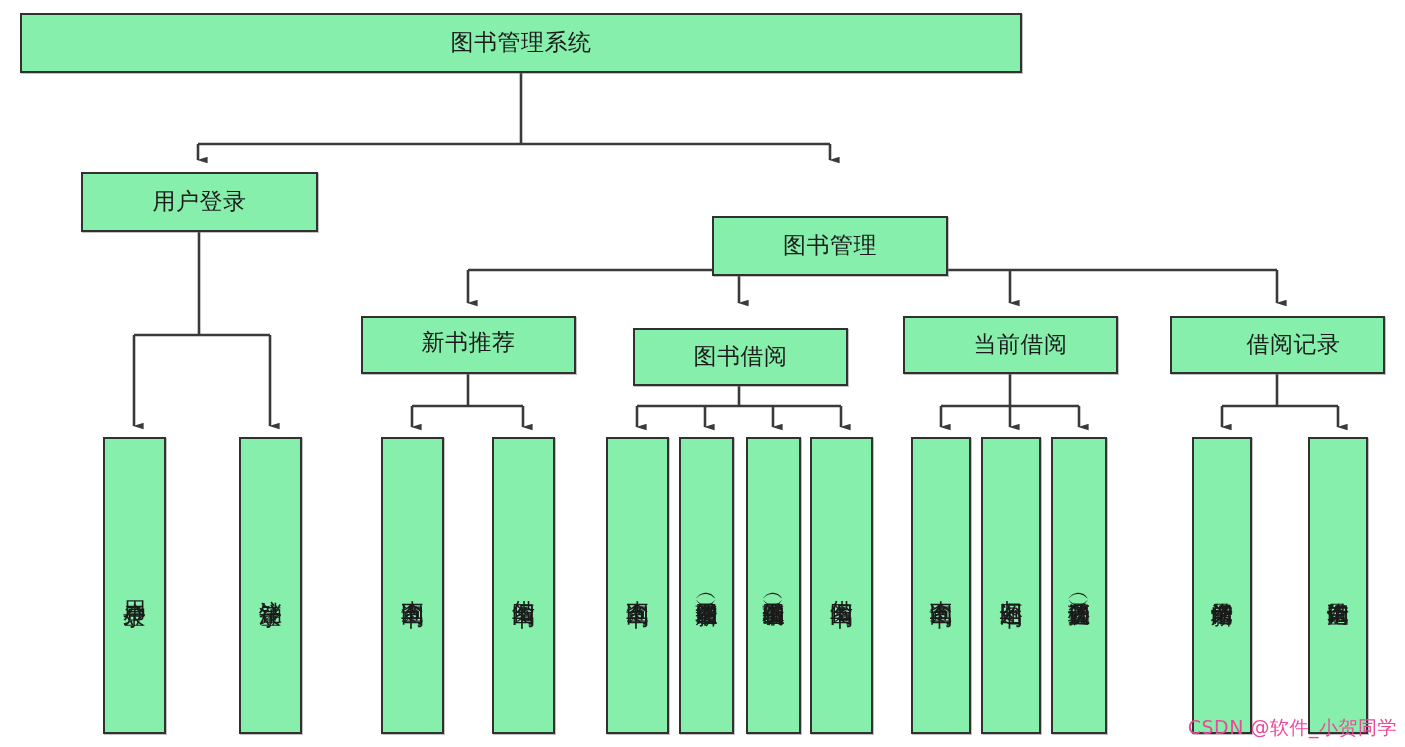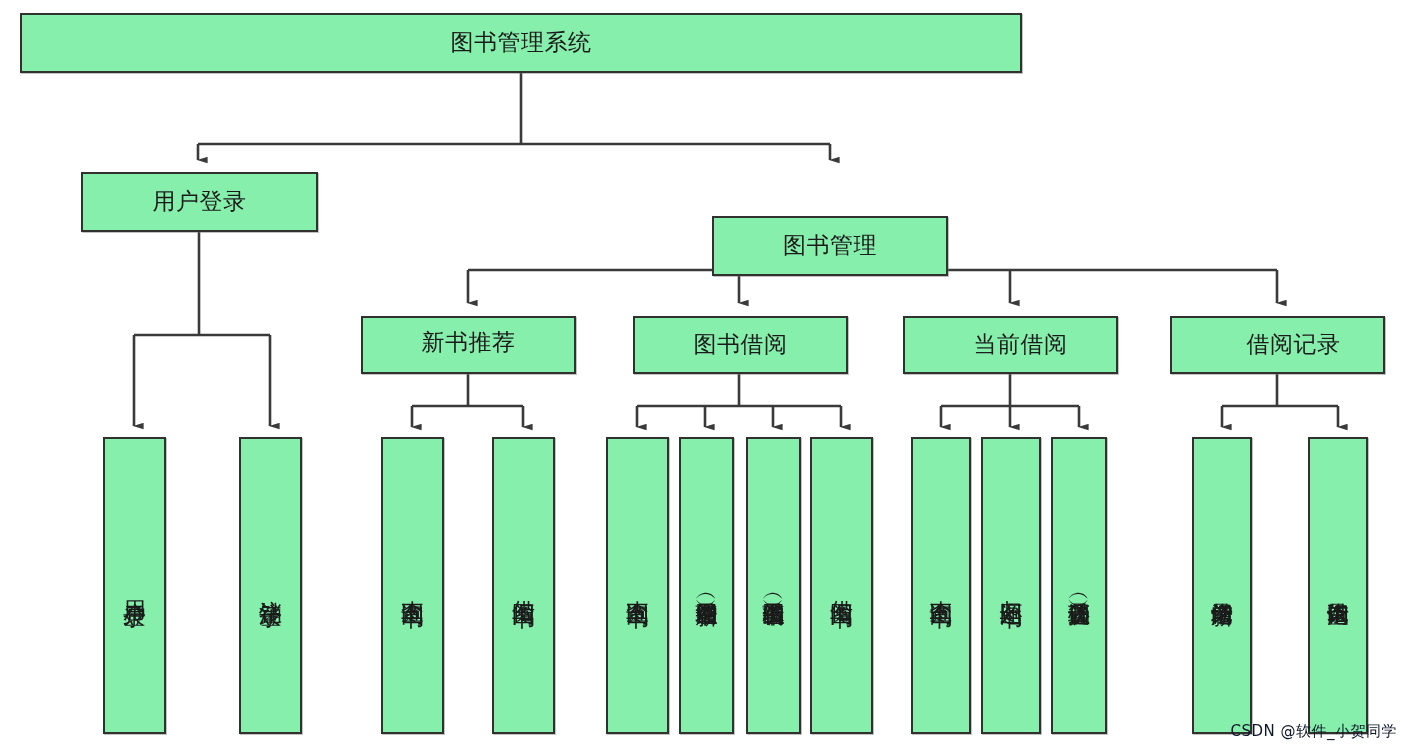--- a/index.html
+++ b/index.html
@@ -54,22 +54,22 @@
     position: absolute;
     left: 0; top: 0;
     width: 1405px;
     height: 747px;
     pointer-events: none;
   }
   .watermark {
     position: absolute;
     right: 8px;
     bottom: 6px;
-    font-size: 15px;
-    color: #0f172a;
+    font-size: 19px;
+    color: #ec4899;
     white-space: nowrap;
     letter-spacing: 0.5px;
   }
 </style>
 </head>
 <body>
 
 <div id="diagram-root">
 
   <svg class="connectors" viewBox="0 0 1405 747">
@@ -133,21 +133,21 @@
   </div>
 
   <div class="node-box" style="left:712px; top:172px; width:236px; height:60px;margin-top:44px;">
     <span class="node-label-h">图书管理</span>
   </div>
 
   <div class="node-box" style="left:361px; top:316px; width:215px; height:58px;font-family:Liberation Mono, monospace;">
     <span class="node-label-h">新书推荐</span>
   </div>
 
-  <div class="node-box" style="left:633px; top:316px; width:215px; height:58px;">
+  <div class="node-box" style="left:633px; top:328px; width:215px; height:58px;">
     <span class="node-label-h">图书借阅</span>
   </div>
 
   <div class="node-box" style="left:903px; top:316px; width:215px; height:58px;padding-left:20px;">
     <span class="node-label-h">当前借阅</span>
   </div>
 
   <div class="node-box" style="left:1170px; top:316px; width:215px; height:58px;padding-left:32px;">
     <span class="node-label-h">借阅记录</span>
   </div>

